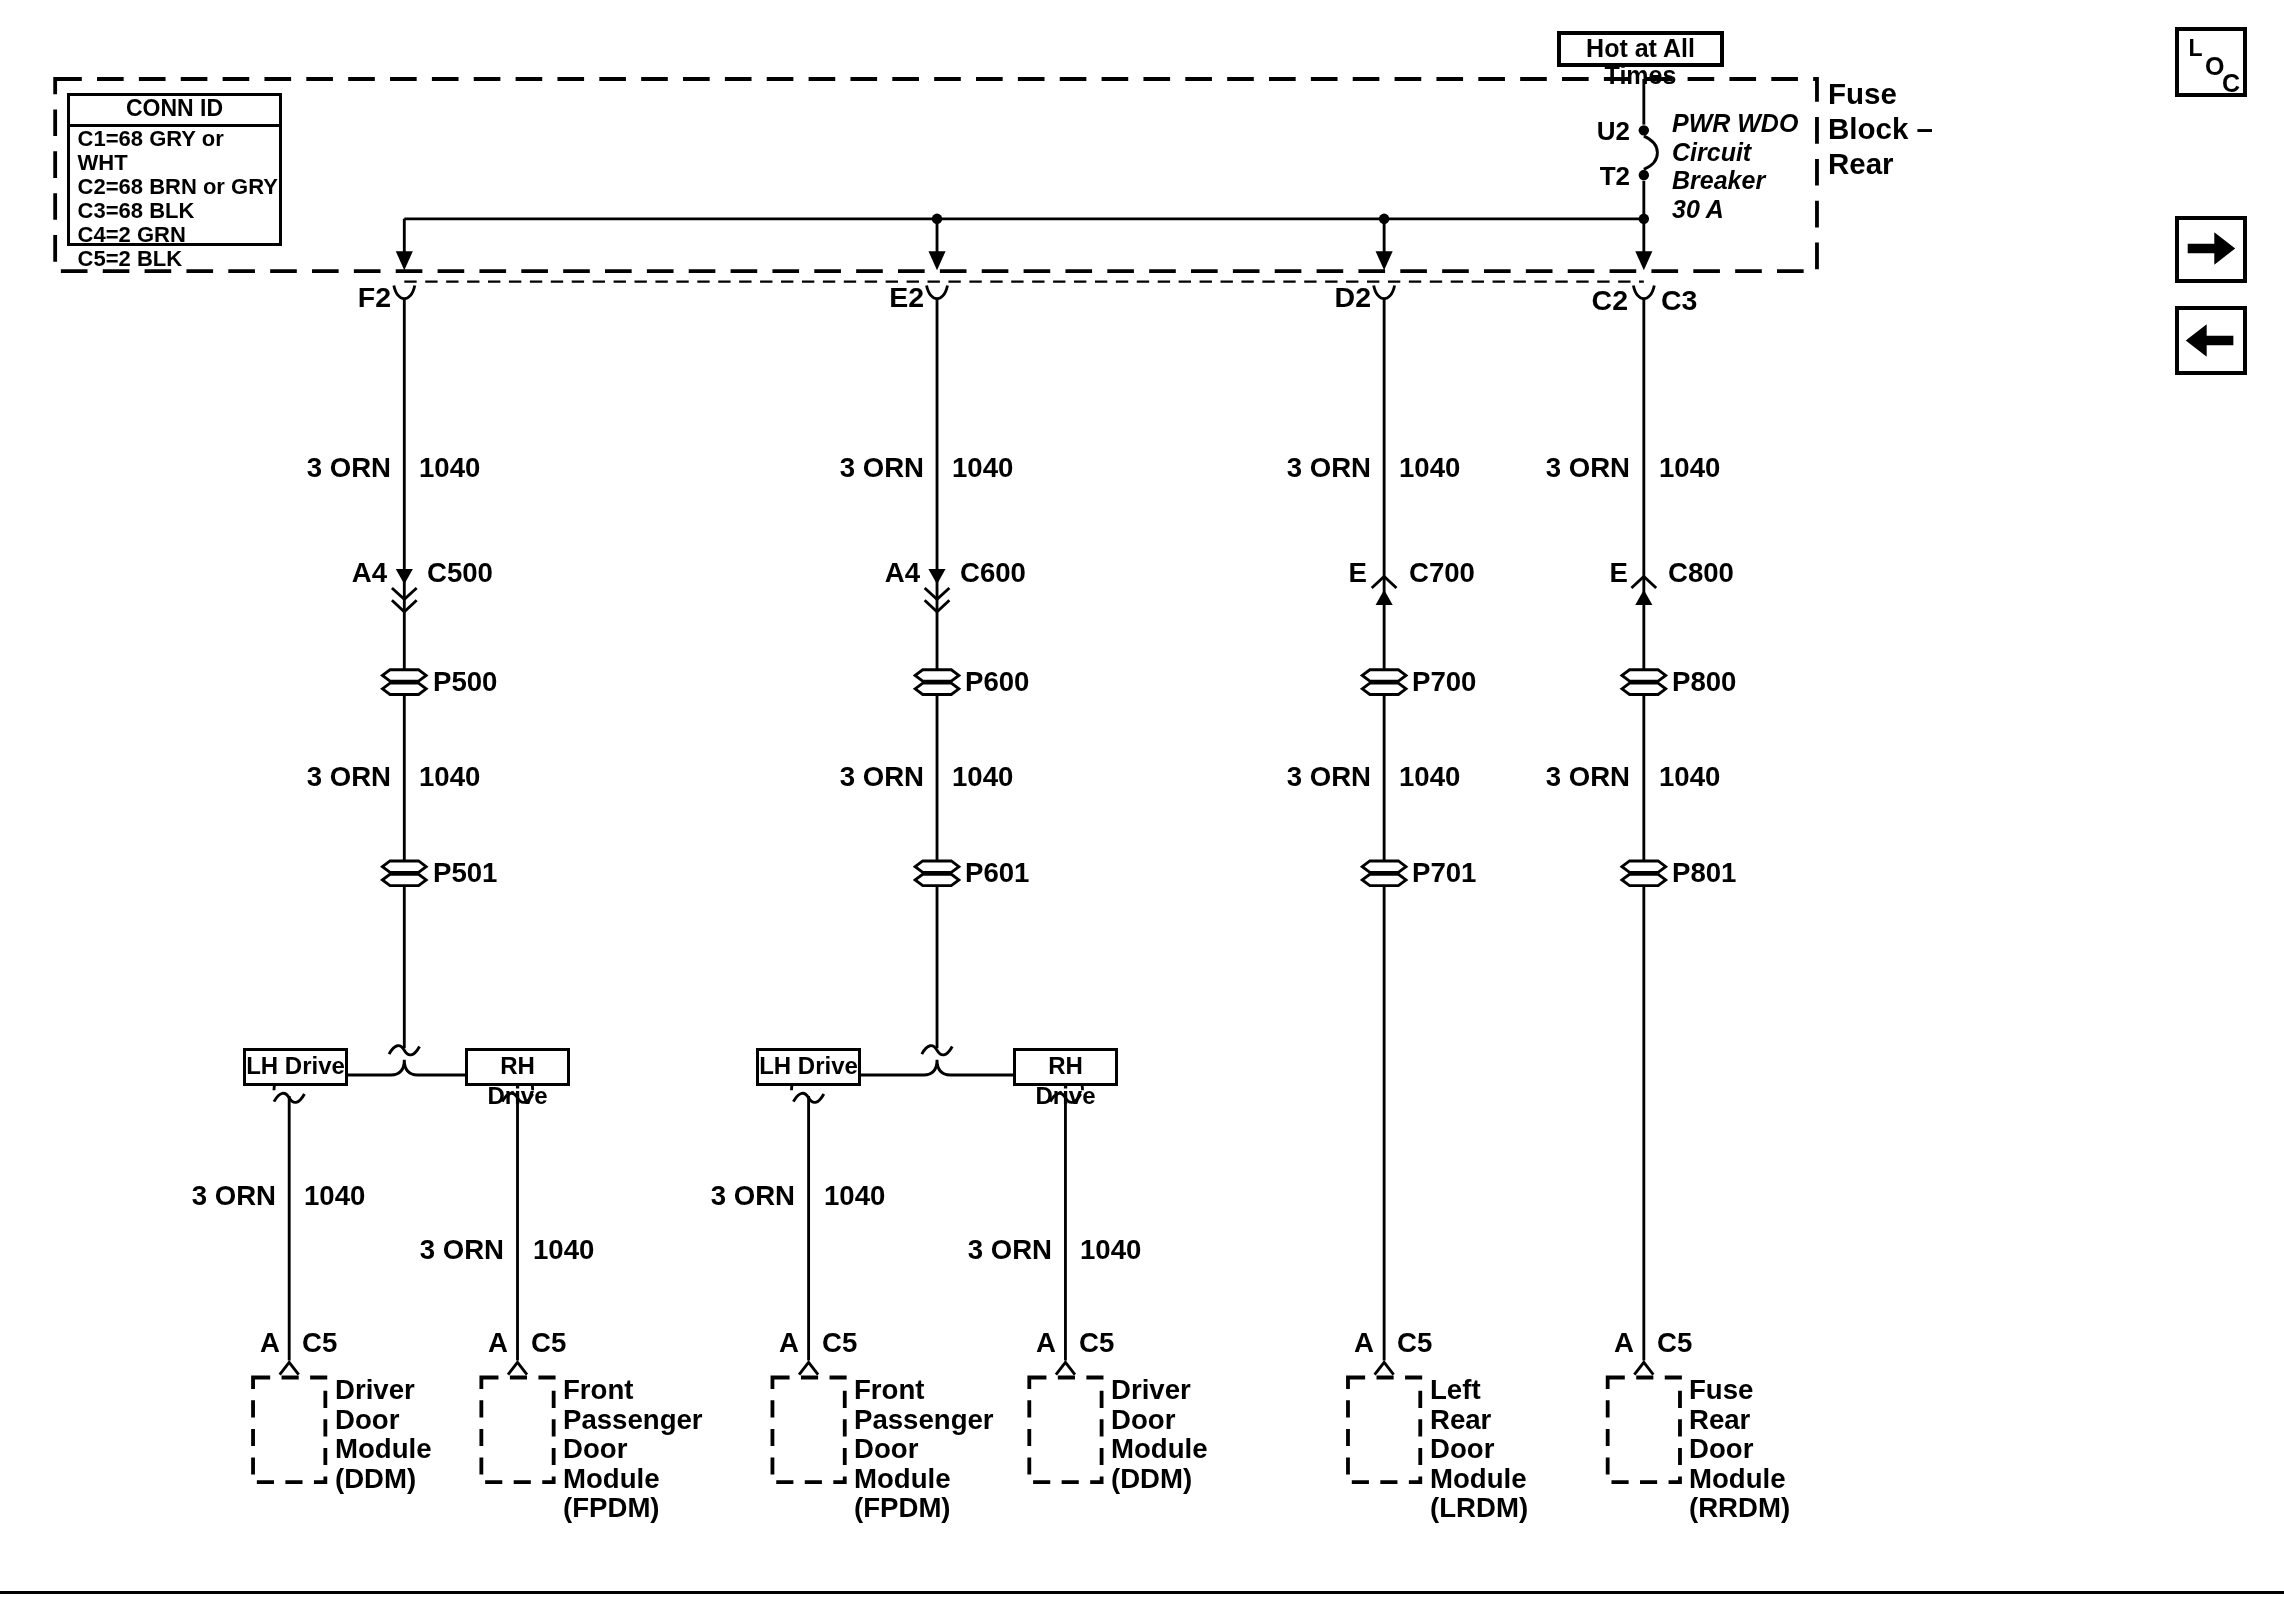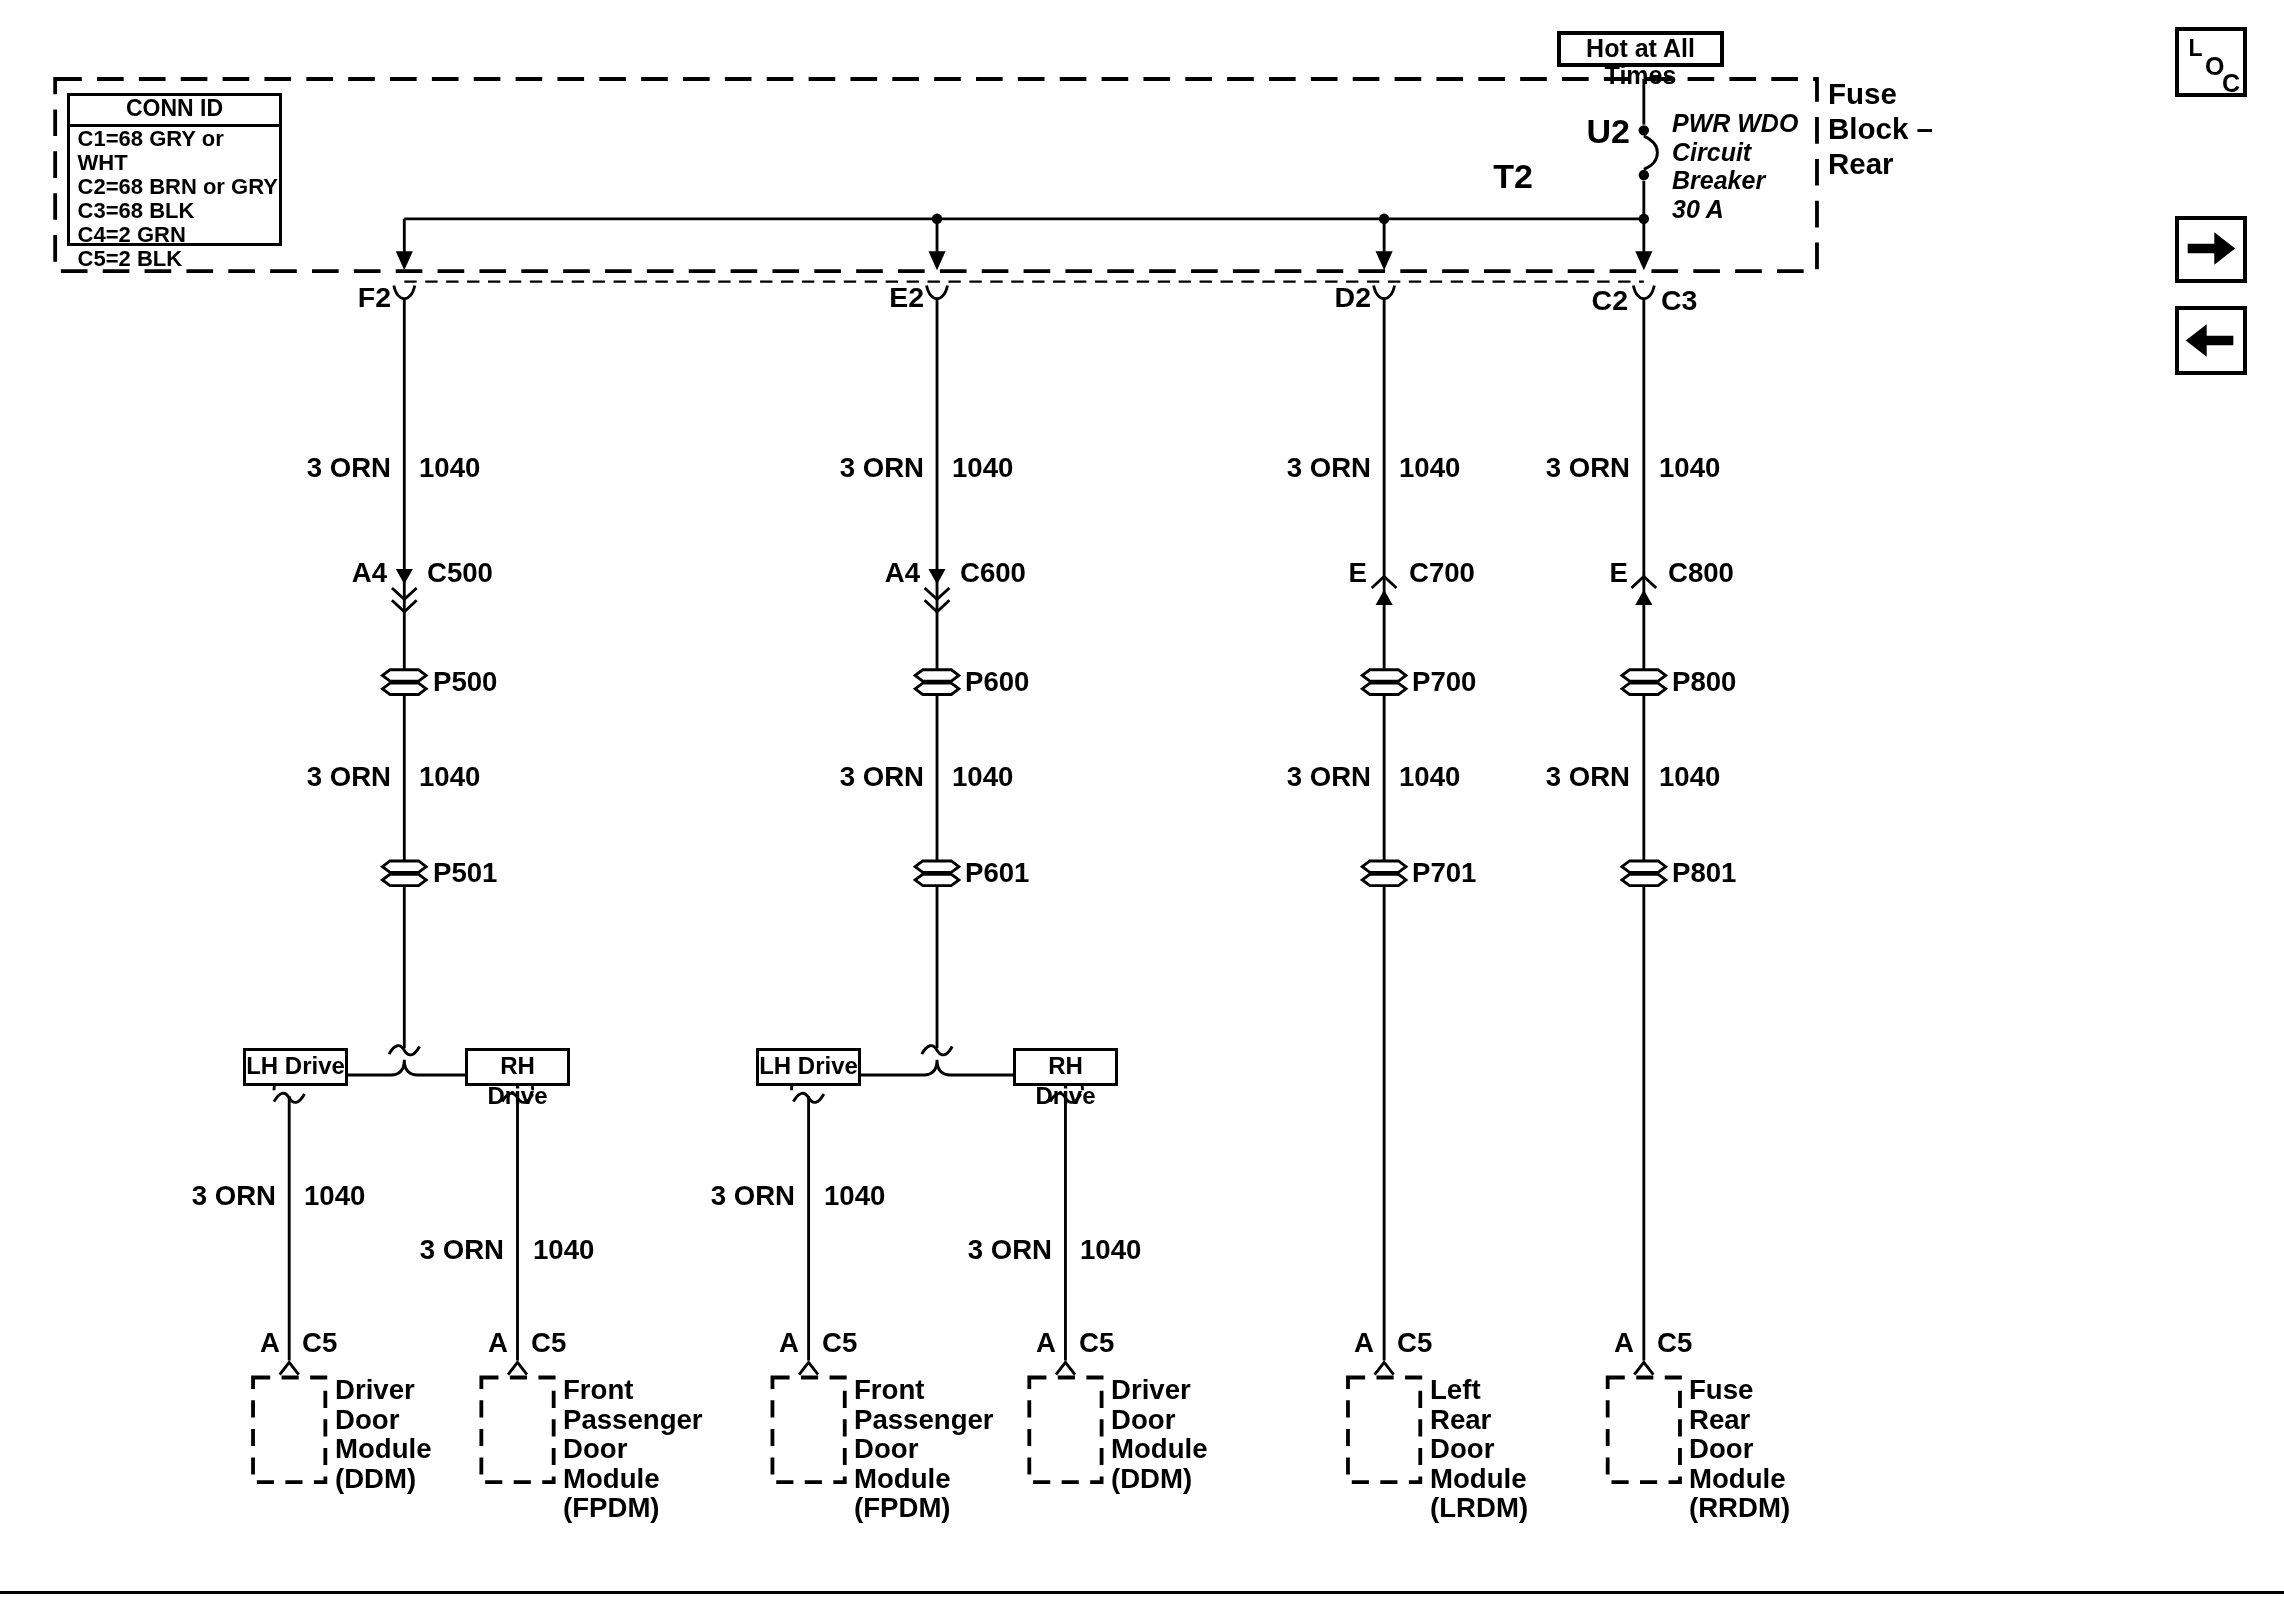--- a/index.html
+++ b/index.html
@@ -2,21 +2,21 @@
 <html style="font-size:15px"><head>
 <meta charset="utf-8">
 <style>
   html,body{margin:0;padding:0;background:#fff;}
   .page{position:relative;width:2285px;height:1603px;background:#ffffff;overflow:hidden;
         font-family:"Liberation Sans",sans-serif;color:#000;}
   svg.overlay{position:absolute;left:0;top:0;}
   .lb{position:absolute;font-weight:bold;font-size:27.6px;line-height:30px;white-space:nowrap;}
   .ra{transform:translateX(-100%);}
   .fs30{font-size:28.5px;}
-  .fs27{font-size:34px;}
+  .fs27{font-size:26px;}
   .fs26{font-size:25px;line-height:28.5px;font-style:italic;}
   .fs31{font-size:29.5px;line-height:35px;}
   .tagbox{position:absolute;box-sizing:border-box;border:3.8px solid #000;background:#fff;
           text-align:center;font-weight:bold;font-size:24px;height:38px;line-height:30px;margin-top:24px;}
   .hotbox{position:absolute;box-sizing:border-box;border:4.8px solid #000;background:#fff;
           text-align:center;font-weight:bold;font-size:25px;left:1557px;top:31px;width:167px;height:36px;line-height:27px;}
   .legend{position:absolute;left:67px;top:93px;width:215px;height:153px;border:3.8px solid #000;
           box-sizing:border-box;background:#fff;}
   .legend-title{border-bottom:3.8px solid #000;text-align:center;font-weight:bold;font-size:23px;height:27.6px;line-height:25px;}
   .legend-entry{padding-left:7.6px;font-weight:bold;font-size:22px;line-height:24px;}
@@ -149,21 +149,21 @@
   <div class="legend-entry">C3=68 BLK</div>
   <div class="legend-entry">C4=2 GRN</div>
   <div class="legend-entry">C5=2 BLK</div>
 </div>
 
 <div class="hotbox">Hot at All Times</div>
 <div class="lb fs31" style="left:1828px;top:76px;">Fuse</div>
 <div class="lb fs31" style="left:1828px;top:111px;">Block –</div>
 <div class="lb fs31" style="left:1828px;top:146px;">Rear</div>
 <div class="lb ra fs27" style="left:1630px;top:116px;">U2</div>
-<div class="lb ra fs27" style="left:1533px;top:161px;">T2</div>
+<div class="lb ra fs27" style="left:1630px;top:161px;">T2</div>
 <div class="lb fs26" style="left:1672px;top:109px;">PWR WDO</div>
 <div class="lb fs26" style="left:1672px;top:138px;">Circuit</div>
 <div class="lb fs26" style="left:1672px;top:166px;">Breaker</div>
 <div class="lb fs26" style="left:1672px;top:195px;">30 A</div>
 
 <div class="lb ra fs30" style="left:391px;top:282px;">F2</div>
 <div class="lb ra fs30" style="left:924px;top:282px;">E2</div>
 <div class="lb ra fs30" style="left:1371px;top:282px;">D2</div>
 <div class="lb ra fs30" style="left:1628px;top:285px;">C2</div>
 <div class="lb fs30" style="left:1661px;top:285px;">C3</div>

